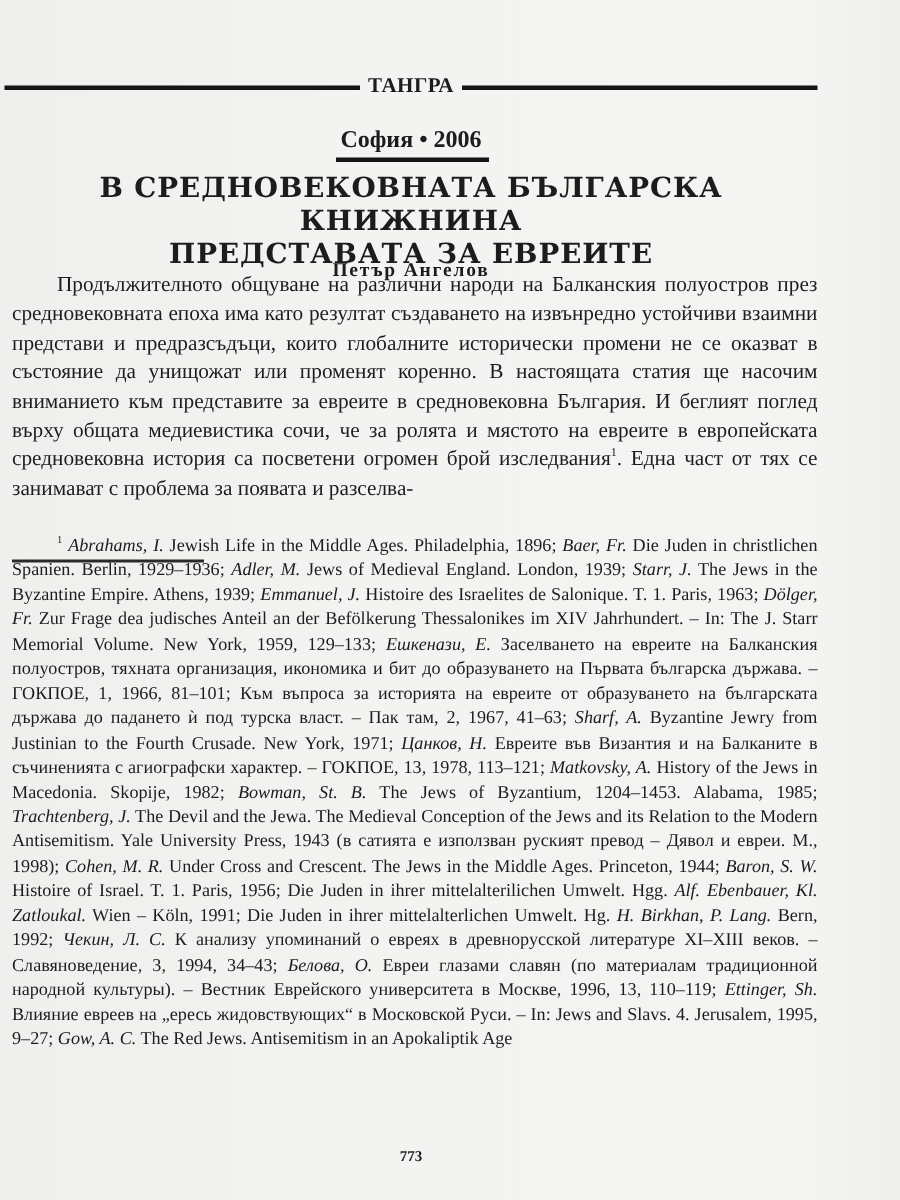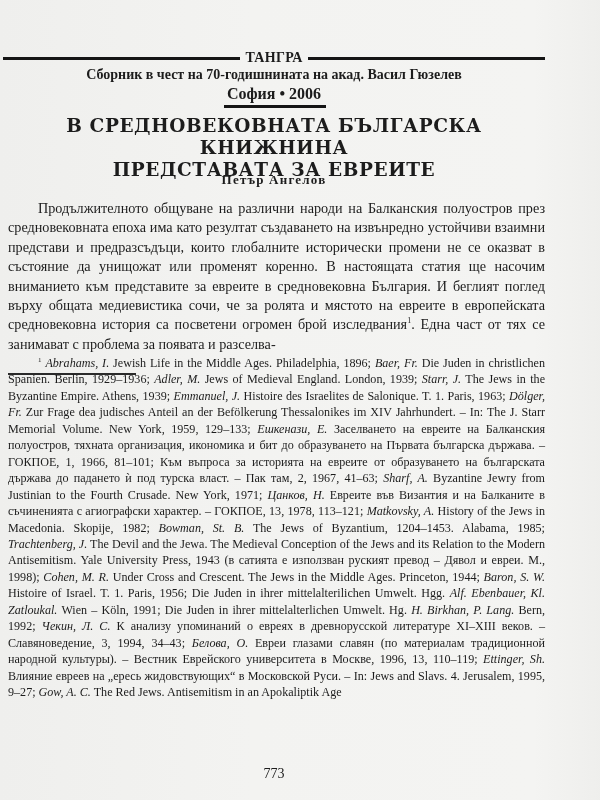--- a/index.html
+++ b/index.html
@@ -27,45 +27,44 @@
   .place { position: absolute; top: 85px; left: 3px; width: 542px; text-align: center;
     font-weight: bold; font-size: 16px; }
   .place-rule { position: absolute; top: 105px; left: 224px; width: 102px; height: 3px; background: #151515; }
 
   .title { position: absolute; top: 115px; left: 3px; width: 542px; text-align: center;
     font-family: "DejaVu Serif", serif; font-weight: bold; font-size: 18.5px;
     line-height: 22px; letter-spacing: 0.6px; text-transform: uppercase; }
   .author { position: absolute; top: 172px; left: 3px; width: 542px; text-align: center;
     font-weight: bold; font-size: 13px; letter-spacing: 1.2px; }
 
-  .body-text { top: 199px; font-size: 14.2px; line-height: 19.4px; text-align: justify;
+  .body-text { top: 181px; font-size: 14.2px; line-height: 19.4px; text-align: justify;
     text-indent: 30px; }
   .body-text sup { font-size: 8px; line-height: 0; }
 
   .fn-rule { position: absolute; top: 373px; left: 8px; width: 128px; height: 2px; background: #2a2a2a; }
 
   .footnote { top: 355px; font-size: 12.1px; line-height: 16.45px; text-align: justify;
     text-indent: 30px; }
   .footnote i { font-style: italic; }
   .footnote sup { font-size: 7px; line-height: 0; }
 
   .page-number { position: absolute; top: 766px; left: 3px; width: 542px; text-align: center;
-    font-weight: normal; font-size: 14px; }
+    font-weight: bold; font-size: 10px; }
 </style>
 </head>
 <body>
 
 <div class="page">
 
   <div class="journal-bar">
     <div class="rule"></div>
     <span class="name">ТАНГРА</span>
     <div class="rule"></div>
   </div>
-  <div class="subtitle">Сборник в чест на 70-годишнината на акад. Васил Гюзелев</div>
   <div class="place">София • 2006</div>
   <div class="place-rule"></div>
 
   <div class="title">
     <div>в средновековната българска книжнина</div>
     <div>Представата за евреите</div>
   </div>
   <div class="author">Петър Ангелов</div>
 
   <div class="col body-text"><span>Продължителното общуване на различни народи на Балканския полуостров през средновековната епоха има като резултат създаването на извънредно устойчиви взаимни представи и предразсъдъци, които глобалните исторически промени не се оказват в състояние да унищожат или променят коренно. В настоящата статия ще насочим вниманието към представите за евреите в средновековна България. И беглият поглед върху общата медиевистика сочи, че за ролята и мястото на евреите в европейската средновековна история са посветени огромен брой изследвания</span><sup>1</sup><span>. Една част от тях се занимават с проблема за появата и разселва-</span></div>

